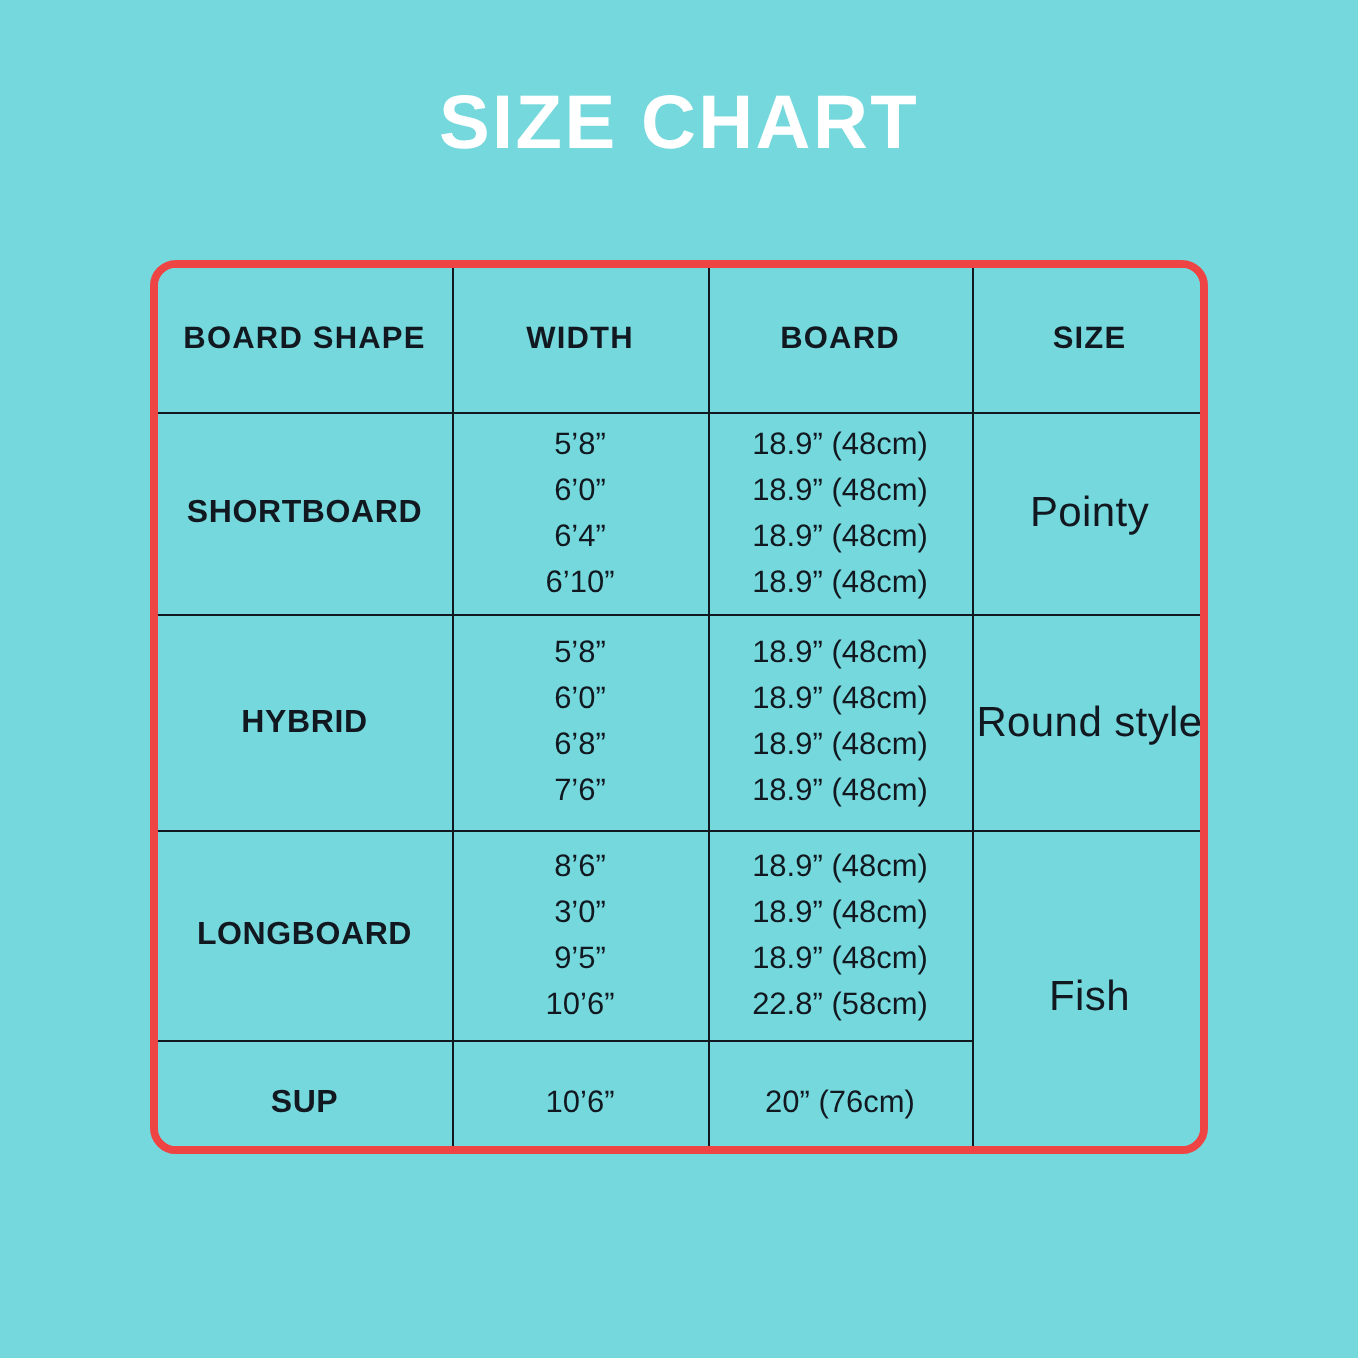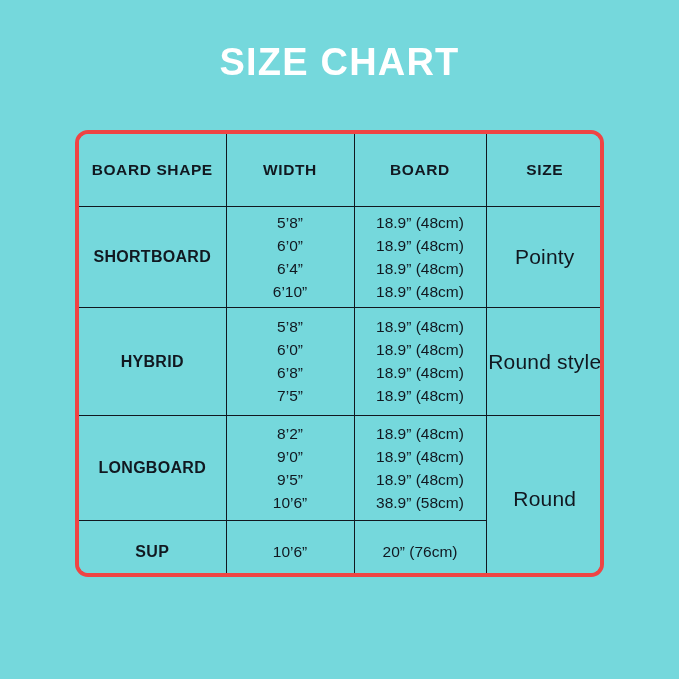--- a/index.html
+++ b/index.html
@@ -160,53 +160,53 @@
           <td class="nose-cell">Pointy</td>
         </tr>
 
         <tr class="row-hybrid">
           <td class="shape-cell">HYBRID</td>
           <td class="stack-cell">
             <div class="stack">
               <span>5’8”</span>
               <span>6’0”</span>
               <span>6’8”</span>
-              <span>7’5”</span>
+              <span>7’6”</span>
             </div>
           </td>
           <td class="stack-cell">
             <div class="stack">
               <span>18.9” (48cm)</span>
               <span>18.9” (48cm)</span>
               <span>18.9” (48cm)</span>
               <span>18.9” (48cm)</span>
             </div>
           </td>
           <td class="nose-cell">Round style</td>
         </tr>
 
         <tr class="row-longboard">
           <td class="shape-cell">LONGBOARD</td>
           <td class="stack-cell">
             <div class="stack">
-              <span>8’2”</span>
-              <span>9’0”</span>
+              <span>8’6”</span>
+              <span>3’0”</span>
               <span>9’5”</span>
               <span>10’6”</span>
             </div>
           </td>
           <td class="stack-cell">
             <div class="stack">
               <span>18.9” (48cm)</span>
               <span>18.9” (48cm)</span>
               <span>18.9” (48cm)</span>
-              <span>38.9” (58cm)</span>
-            </div>
-          </td>
-          <td class="nose-cell" rowspan="2">Round</td>
+              <span>22.8” (58cm)</span>
+            </div>
+          </td>
+          <td class="nose-cell" rowspan="2">Fish</td>
         </tr>
 
         <tr class="row-sup">
           <td class="shape-cell">SUP</td>
           <td class="stack-cell">
             <div class="stack">
               <span>10’6”</span>
             </div>
           </td>
           <td class="stack-cell">

